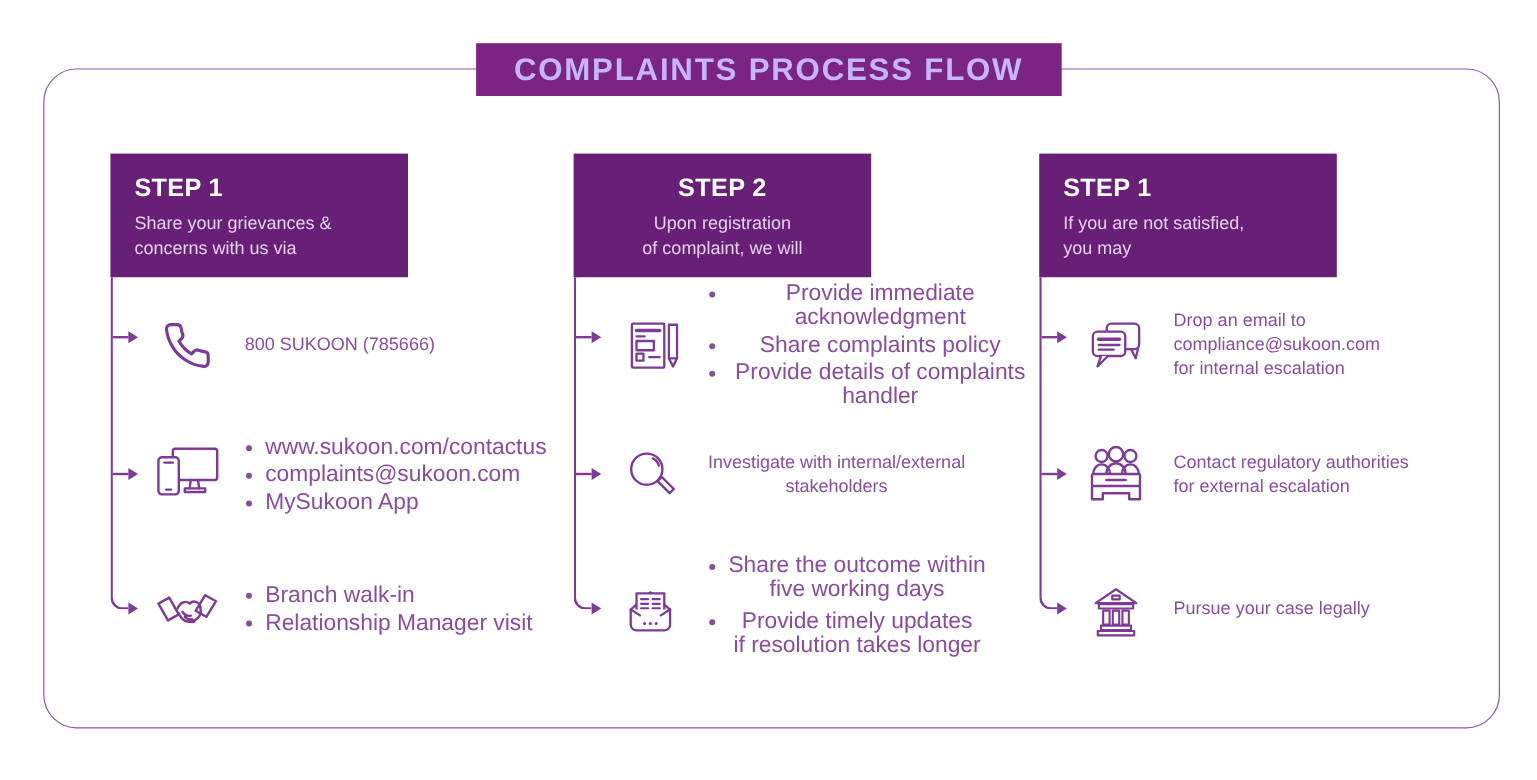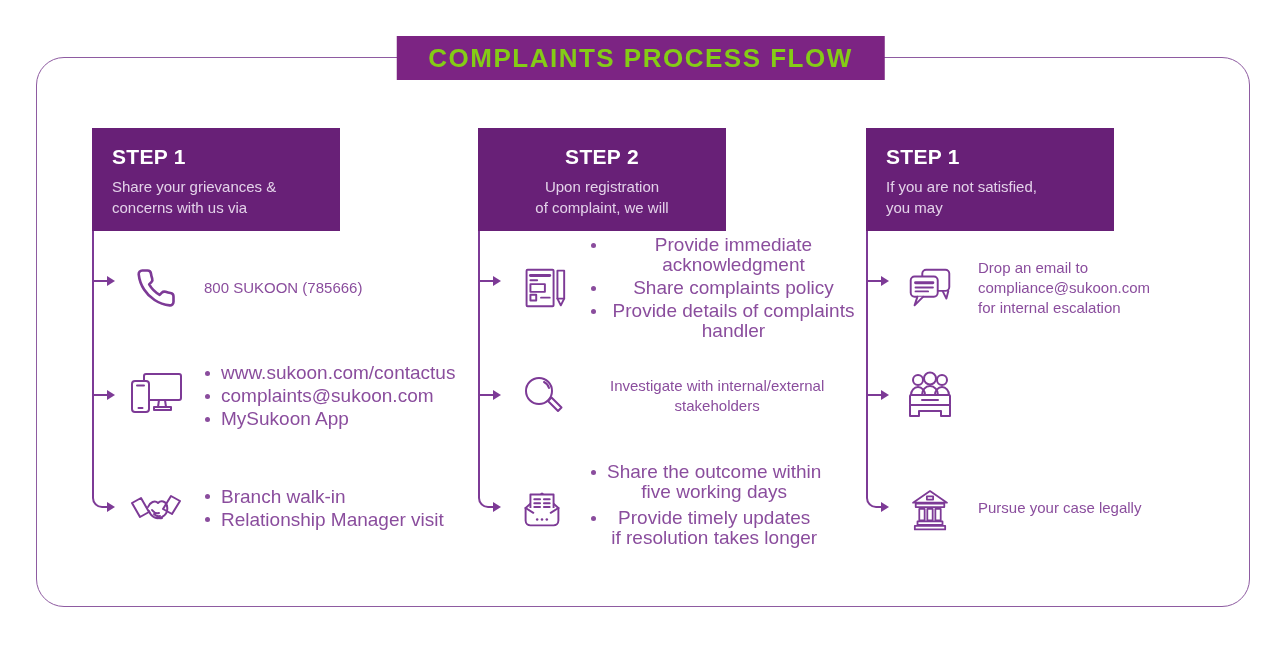--- a/index.html
+++ b/index.html
@@ -9,21 +9,21 @@
     --text:#8a4d9d;
     --desc:#e3d2e9;
     --border:#8e5ba1;
   }
   *{margin:0;padding:0;box-sizing:border-box;}
   body{background:#fff;font-family:"Liberation Sans", sans-serif;}
   .canvas{position:relative;width:1281px;height:650px;background:#fff;overflow:hidden;}
   .outer-frame{position:absolute;left:36px;top:57px;width:1214px;height:550px;
     border:1.5px solid var(--border);border-radius:28px;}
   .banner{position:absolute;top:36px;left:50%;transform:translateX(-50%);
-    background:var(--banner);color:#84cc16;height:44px;line-height:44px;
+    background:var(--banner);color:#c4b5fd;height:44px;line-height:44px;
     padding:0 32px;font-size:26px;letter-spacing:1.5px;font-weight:600;white-space:nowrap;}
   .column{position:absolute;top:128px;width:382px;height:470px;}
   .step-box{position:absolute;left:0;top:0;width:248px;height:103px;
     background:var(--box);color:#fff;padding:17px 20px;}
   .step-title{font-size:21px;font-weight:bold;letter-spacing:.3px;}
   .step-desc{margin-top:7px;font-size:15px;line-height:21px;color:var(--desc);white-space:pre-line;}
   .connector{position:absolute;left:0;top:103px;width:15px;height:277px;
     border-left:2px solid var(--accent);border-bottom:2px solid var(--accent);
     border-bottom-left-radius:10px;}
   .branch{position:absolute;left:2px;height:11px;width:21px;display:flex;align-items:center;}
@@ -144,21 +144,21 @@
           <line class="s" x1="44" y1="37" x2="51" y2="37"></line>
         </svg>
       </div>
       <ul class="bullets">
         <li>Provide immediate acknowledgment</li>
         <li>Share complaints policy</li>
         <li>Provide details of complaints handler</li>
       </ul>
     </div>
 
-    <div class="row" style="top:268px;gap:20px;">
+    <div class="row" style="top:268px;">
       <div class="icon-wrap">
         <svg width="50" height="50" viewBox="0 0 50 50">
           <circle class="s" cx="22" cy="20" r="13"></circle>
           <path class="s" d="M27 11 a9 9 0 0 1 5 6"></path>
           <path class="s" d="M31 30 l3.5 -3.5 l10 10 l-3.5 3.5 z"></path>
         </svg>
       </div>
       <div class="item-text">Investigate with internal/external
 stakeholders</div>
     </div>
@@ -226,20 +226,22 @@
           <circle class="s" cx="28" cy="9.5" r="6"></circle>
           <circle class="s" cx="40" cy="11" r="5"></circle>
           <path class="s" d="M9 26 a7 8 0 0 1 14 0"></path>
           <path class="s" d="M20 26 a8 9 0 0 1 16 0"></path>
           <path class="s" d="M33 26 a7 8 0 0 1 14 0"></path>
           <rect class="sw" x="8" y="26" width="40" height="10" rx="1"></rect>
           <line class="s" x1="20" y1="31" x2="36" y2="31"></line>
           <path class="s" d="M8 36 v11 h9 v-5 h22 v5 h9 v-11"></path>
         </svg>
       </div>
+      <div class="item-text">Contact regulatory authorities
+for external escalation</div>
     </div>
 
     <div class="row" style="top:380px;text-align:right;">
       <div class="icon-wrap">
         <svg width="50" height="52" viewBox="0 0 56 52">
           <path class="s" d="M9 20 L28 7 L47 20 z"></path>
           <rect class="s" x="24.5" y="13" width="7" height="3.5"></rect>
           <rect class="s" x="12" y="21" width="32" height="4"></rect>
           <rect class="s" x="16" y="27" width="6" height="13"></rect>
           <rect class="s" x="25" y="27" width="6" height="13"></rect>

